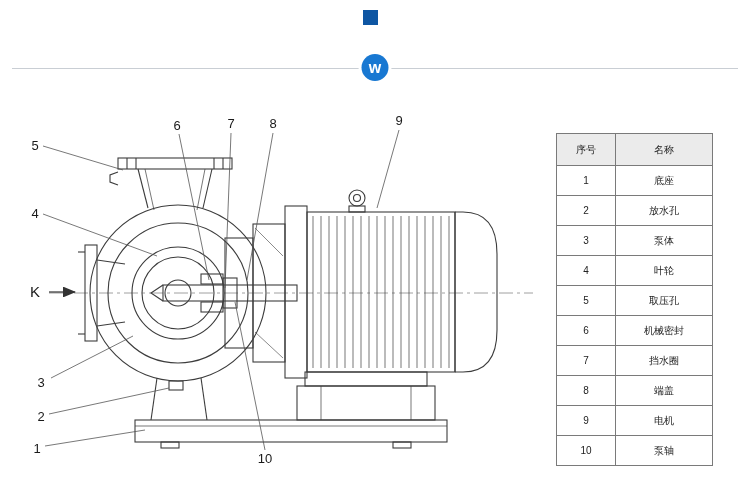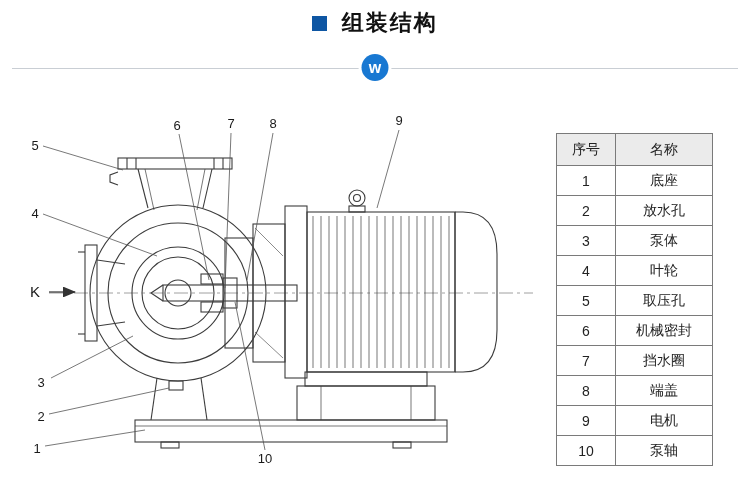--- a/index.html
+++ b/index.html
@@ -67,42 +67,41 @@
     position: absolute;
     left: 556px;
     top: 133px;
     border-collapse: collapse;
     table-layout: fixed;
   }
   .parts-table th, .parts-table td {
     border: 1px solid #7a7a7a;
     text-align: center;
     vertical-align: middle;
-    font-size: 14px;
+    font-size: 10px;
     color: #222222;
     padding: 0;
   }
   .parts-table th {
     background: #ebebeb;
     font-weight: normal;
     height: 31px;
   }
   .parts-table td { height: 29px; background: #ffffff; }
   .col-num  { width: 58px; }
   .col-name { width: 96px; margin-top: 26px; }
   svg text {
     font-family: "Liberation Sans", sans-serif;
   }
 </style>
 </head>
 <body>
 
 <div class="header">
   <span class="title-square"></span>
-  <span class="title-text">组装结构</span>
 </div>
 
 <div class="divider"></div>
 
 <div class="badge">
   <span>w</span>
 </div>
 
 <svg class="drawing" width="540" height="392" viewBox="0 0 540 392" xmlns="http://www.w3.org/2000/svg">
   <defs>

